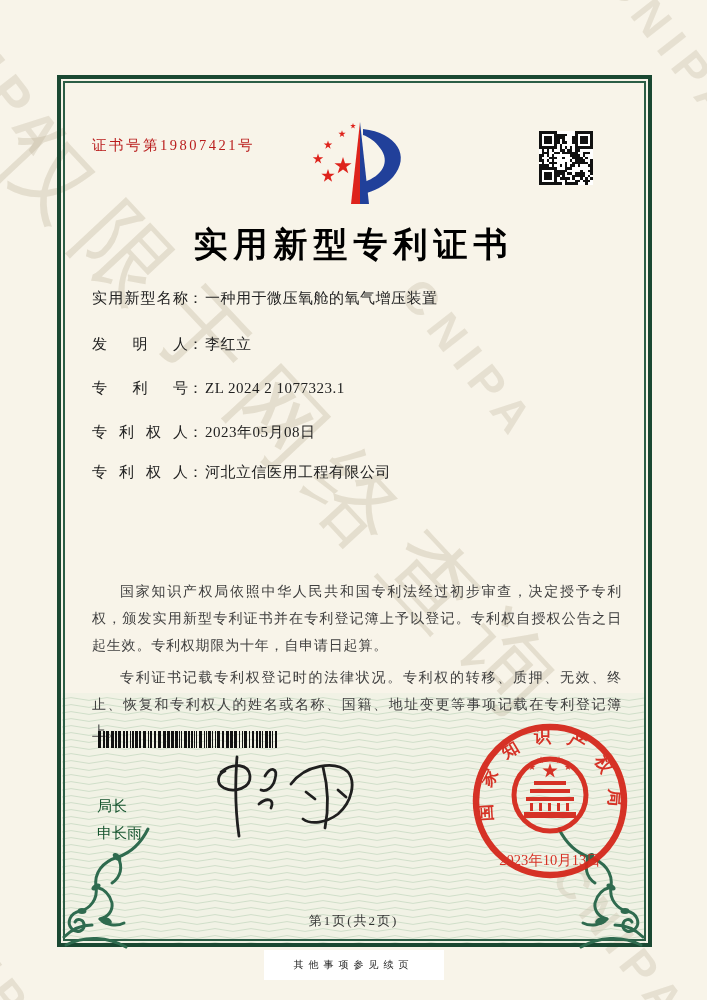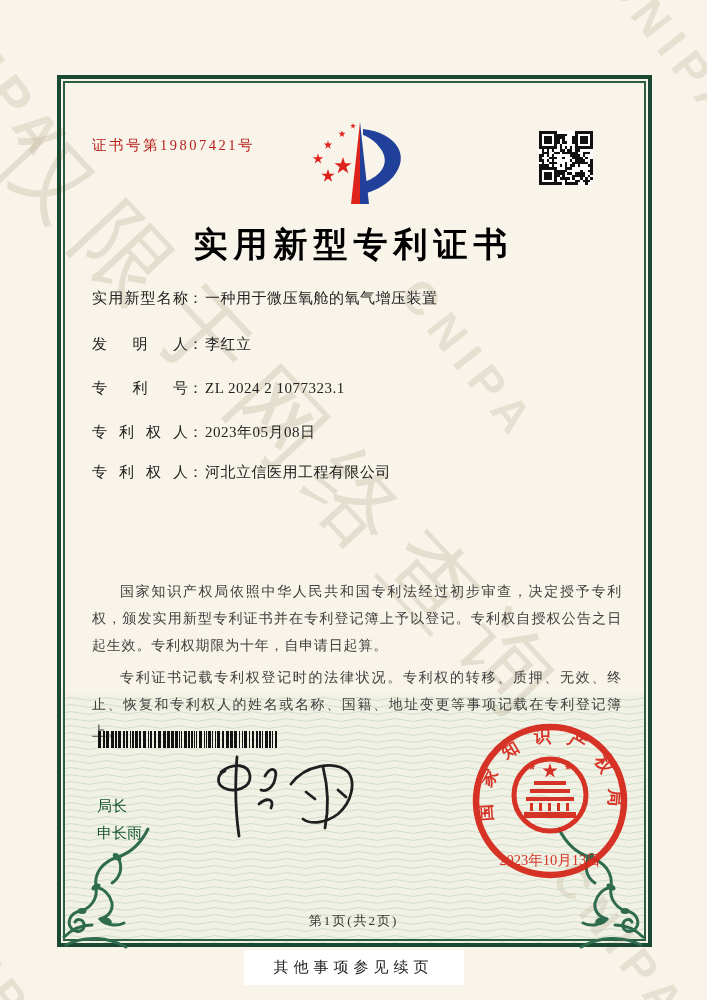--- a/index.html
+++ b/index.html
@@ -45,21 +45,21 @@
 
   .barcode{position:absolute;left:98px;top:731px;}
   .director{position:absolute;left:97px;top:792px;font-family:"Liberation Sans",sans-serif;
             font-size:15px;color:#14532d;line-height:27px;}
   .signature{position:absolute;left:205px;top:752px;}
   .seal{position:absolute;left:464px;top:715px;opacity:.95;}
 
   .page-info{position:absolute;left:0;width:707px;top:912px;text-align:center;
              font-size:13px;letter-spacing:2px;color:#333;}
   .note-box{position:absolute;left:50%;transform:translateX(-50%);top:950px;background:#ffffff;
-            padding:8px 30px;font-size:15px;letter-spacing:5px;color:#222;white-space:nowrap;}
+            padding:8px 30px;font-size:10px;letter-spacing:5px;color:#222;white-space:nowrap;}
 </style>
 </head>
 <body>
 
 <div class="page">
 
   <div class="waves-holder">
     <svg id="waves" width="583" height="252" viewBox="0 0 583 252">
         <rect width="583" height="252" fill="#e9efe2" opacity="0.5"></rect>
         <path d="M0 6 q9 -2.8 18 0 q9 2.8 18 0 q9 -2.8 18 0 q9 2.8 18 0 q9 -2.8 18 0 q9 2.8 18 0 q9 -2.8 18 0 q9 2.8 18 0 q9 -2.8 18 0 q9 2.8 18 0 q9 -2.8 18 0 q9 2.8 18 0 q9 -2.8 18 0 q9 2.8 18 0 q9 -2.8 18 0 q9 2.8 18 0 q9 -2.8 18 0 q9 2.8 18 0 q9 -2.8 18 0 q9 2.8 18 0 q9 -2.8 18 0 q9 2.8 18 0 q9 -2.8 18 0 q9 2.8 18 0 q9 -2.8 18 0 q9 2.8 18 0 q9 -2.8 18 0 q9 2.8 18 0 q9 -2.8 18 0 q9 2.8 18 0 q9 -2.8 18 0 q9 2.8 18 0 q9 -2.8 18 0 q9 2.8 18 0" fill="none" stroke="#cadbc4" stroke-width="1" opacity="0.85"></path>

